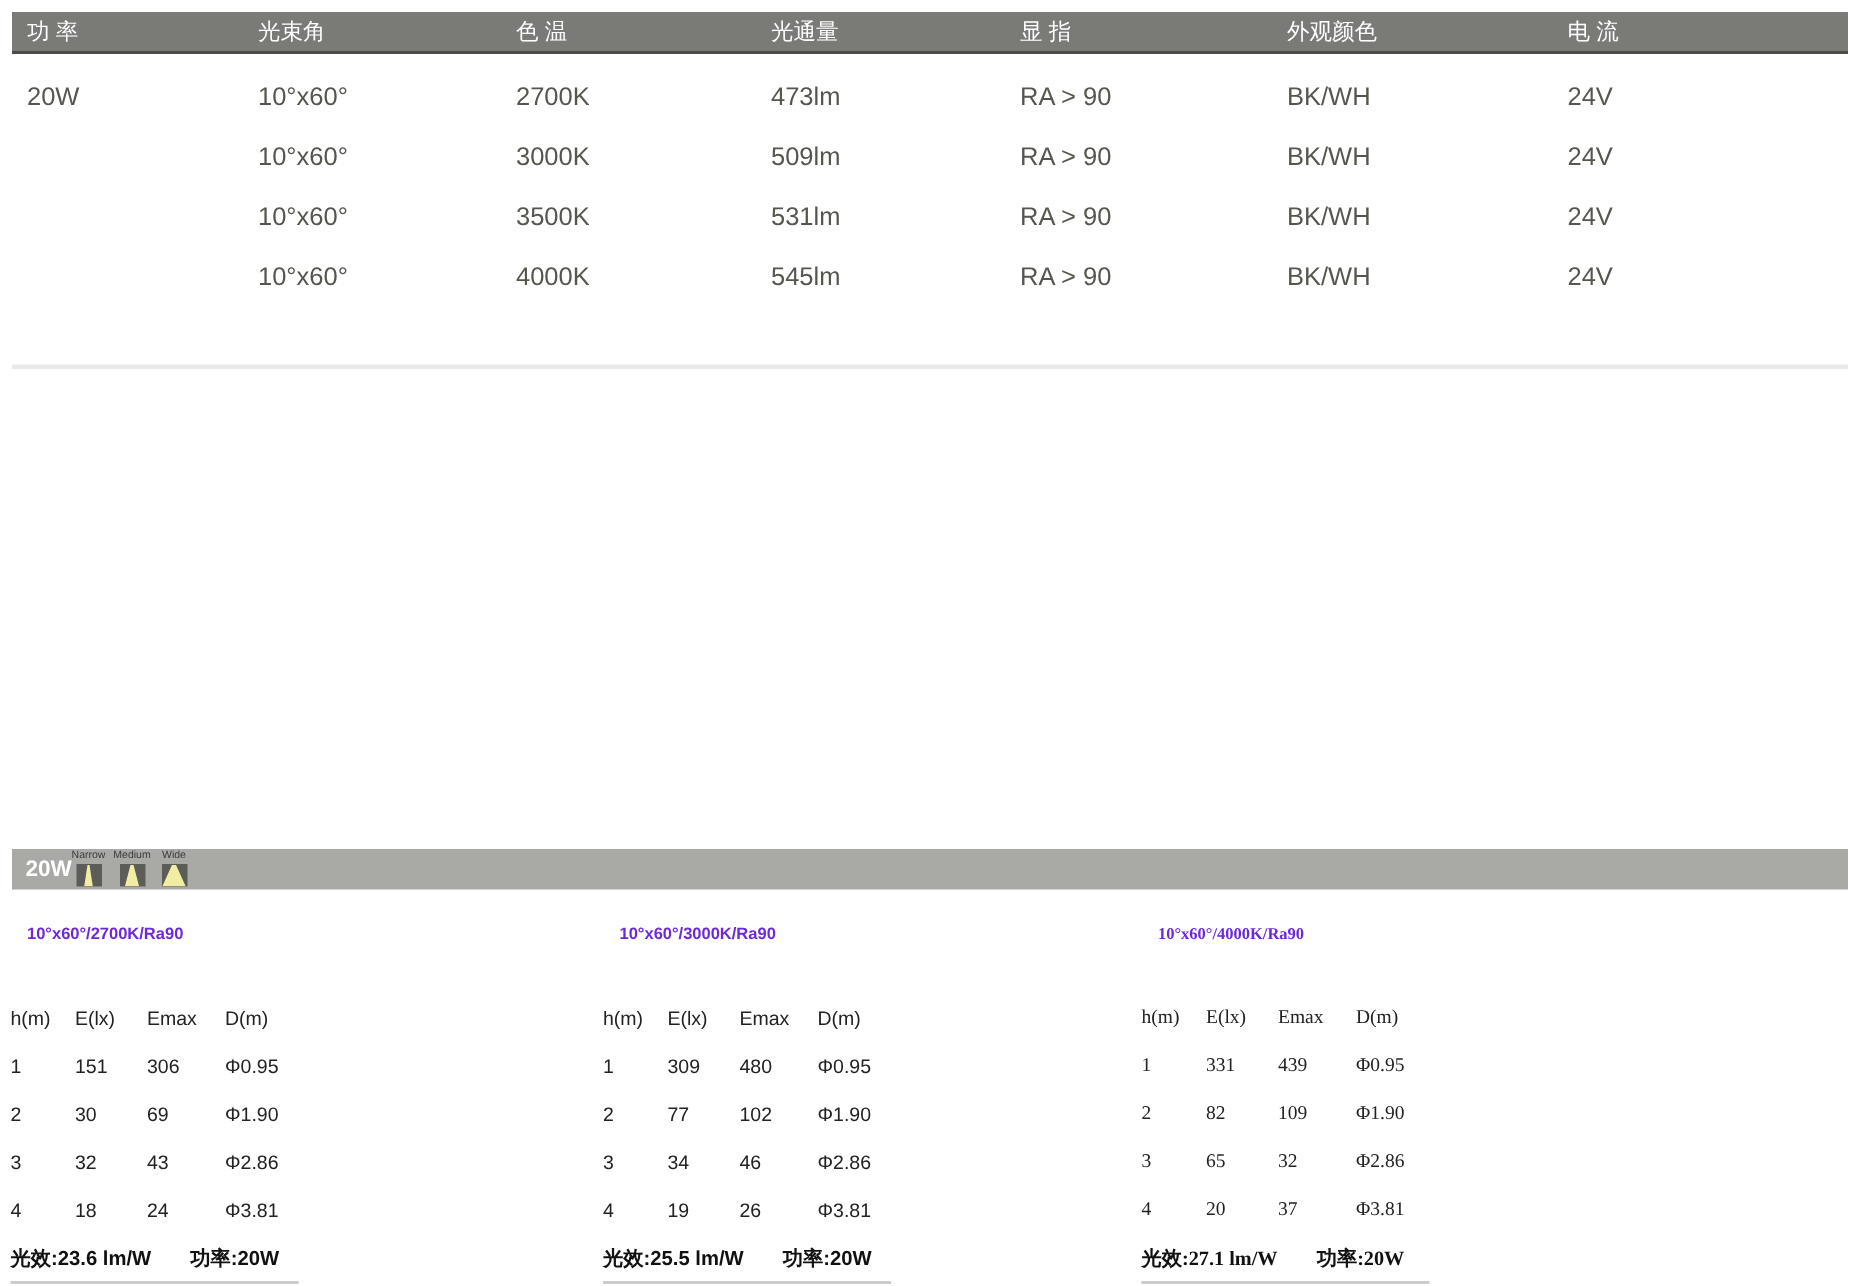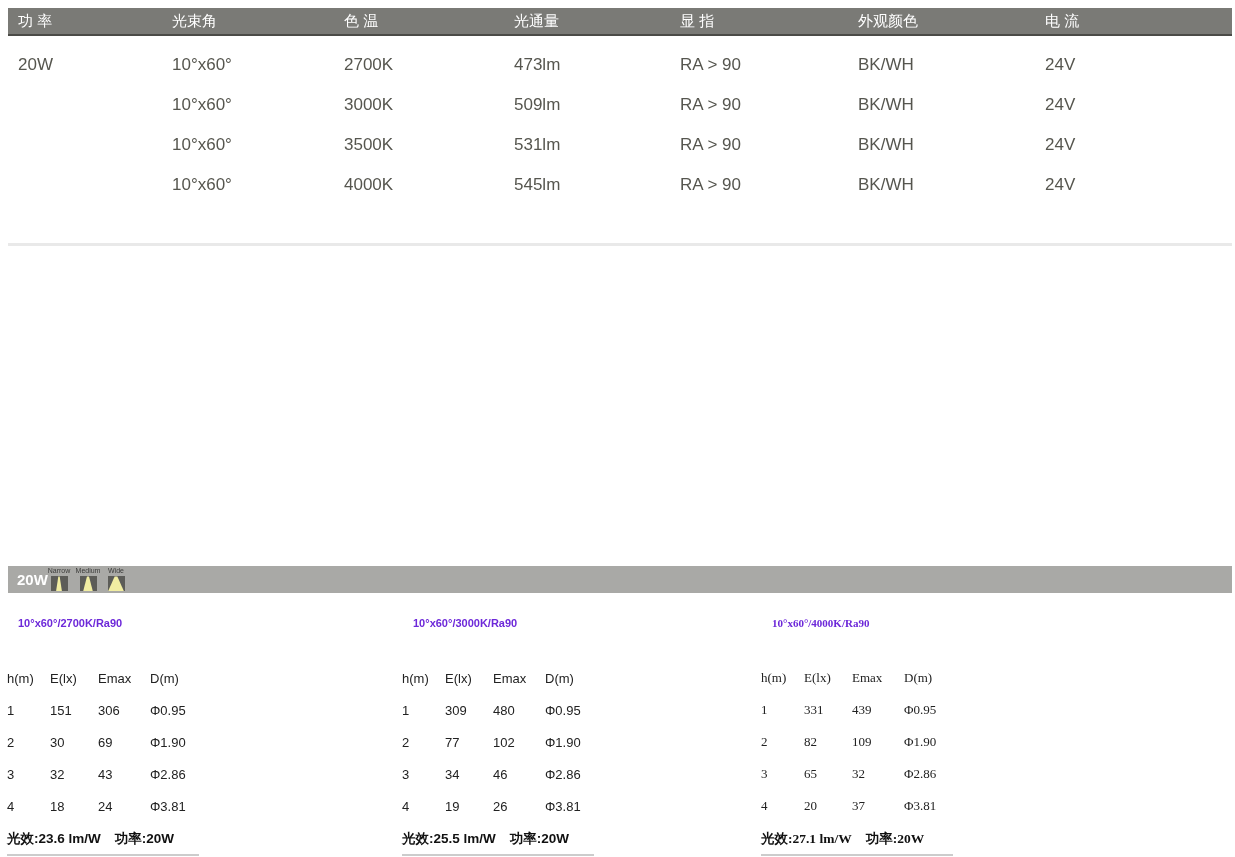--- a/index.html
+++ b/index.html
@@ -79,21 +79,21 @@
     display:grid;
     grid-template-columns:43px 48px 52px 90px;
     grid-auto-rows:32px;
     align-items:center;
     font-size:13px; color:#222222;
   }
   .pt-head { color:#222222; }
   .pt-footer {
     position:absolute; left:0; top:213px;
     width:192px;
-    display:flex; gap:14px;
+    display:flex; gap:26px;
     font-size:13.5px; font-weight:bold; color:#111111;
     border-bottom:2px solid #cccccc;
     padding-bottom:6px;
     white-space:nowrap;
   }
 </style>
 </head>
 <body>
 
 <div class="spec">

